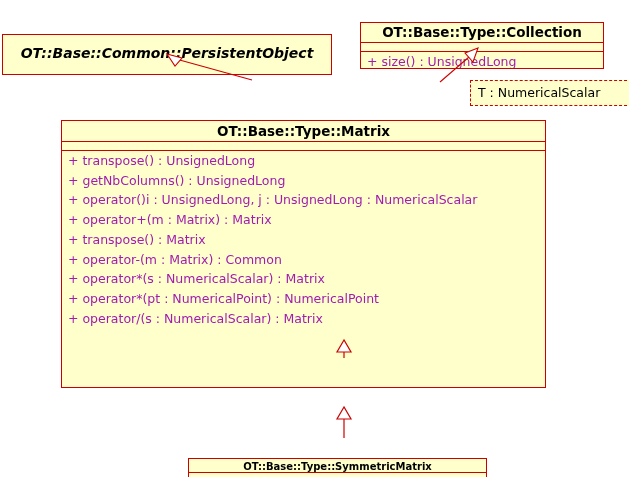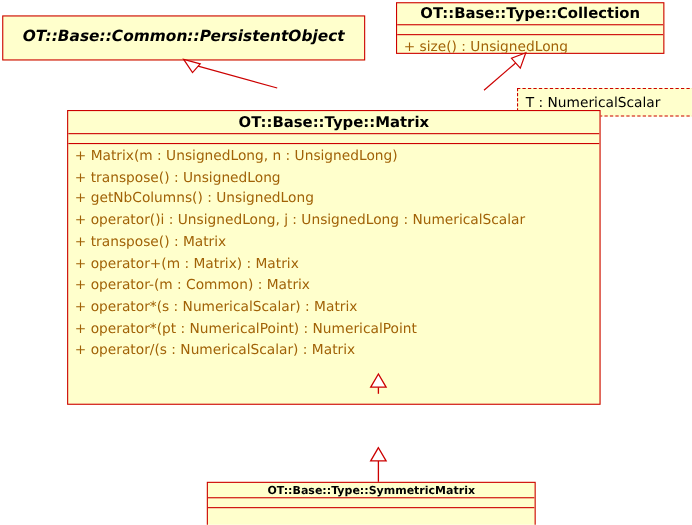--- a/index.html
+++ b/index.html
@@ -20,20 +20,21 @@
     top: 0;
     width: 629px;
     height: 477px;
   }
   .uml-box {
     position: absolute;
     box-sizing: border-box;
     background: #ffffcc;
     border: 1px solid #cc0000;
     overflow: hidden;
+    margin-top: 20px;
   }
   .uml-title {
     box-sizing: border-box;
     text-align: center;
     font-weight: bold;
     color: #000000;
     font-size: 12.5px;
     line-height: 1;
     white-space: nowrap;
     border-bottom: 1px solid #cc0000;
@@ -47,21 +48,21 @@
     overflow: hidden;
   }
   .uml-compartment.last {
     border-bottom: none;
   }
   .uml-compartment.empty {
     height: 9px;
   }
   .uml-member {
     font-size: 12.5px;
-    color: #a16207;
+    color: #a21caf;
     line-height: 19.7px;
     white-space: nowrap;
     padding-left: 6px;
   }
 
   
   #box-persistentobject {
     left: 2px;  top: 14px;  width: 330px;  height: 41px;
   }
   #box-persistentobject .uml-title {
@@ -150,27 +151,26 @@
   </div>
 
   <div id="box-template-param">
     <div class="tmpl-text">T : NumericalScalar</div>
   </div>
 
   <div class="uml-box" id="box-matrix">
     <div class="uml-title">OT::Base::Type::Matrix</div>
     <div class="uml-compartment empty"></div>
     <div class="uml-compartment last">
-      <div class="uml-member">+ Matrix(m : UnsignedLong, n : UnsignedLong)</div>
       <div class="uml-member">+ transpose() : UnsignedLong</div>
       <div class="uml-member">+ getNbColumns() : UnsignedLong</div>
       <div class="uml-member">+ operator()i : UnsignedLong, j : UnsignedLong : NumericalScalar</div>
+      <div class="uml-member">+ operator+(m : Matrix) : Matrix</div>
       <div class="uml-member">+ transpose() : Matrix</div>
-      <div class="uml-member">+ operator+(m : Matrix) : Matrix</div>
-      <div class="uml-member">+ operator-(m : Common) : Matrix</div>
+      <div class="uml-member">+ operator-(m : Matrix) : Common</div>
       <div class="uml-member">+ operator*(s : NumericalScalar) : Matrix</div>
       <div class="uml-member">+ operator*(pt : NumericalPoint) : NumericalPoint</div>
       <div class="uml-member">+ operator/(s : NumericalScalar) : Matrix</div>
     </div>
   </div>
 
 
   <div class="uml-box" id="box-symmetricmatrix">
     <div class="uml-title">OT::Base::Type::SymmetricMatrix</div>
     <div class="uml-compartment empty"></div>

